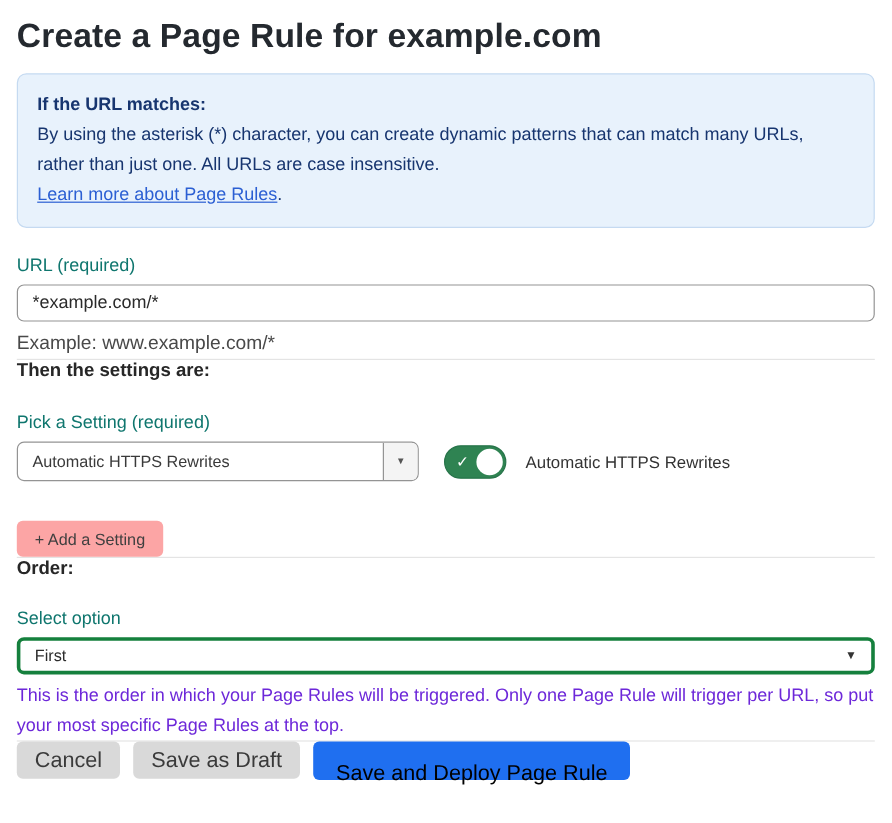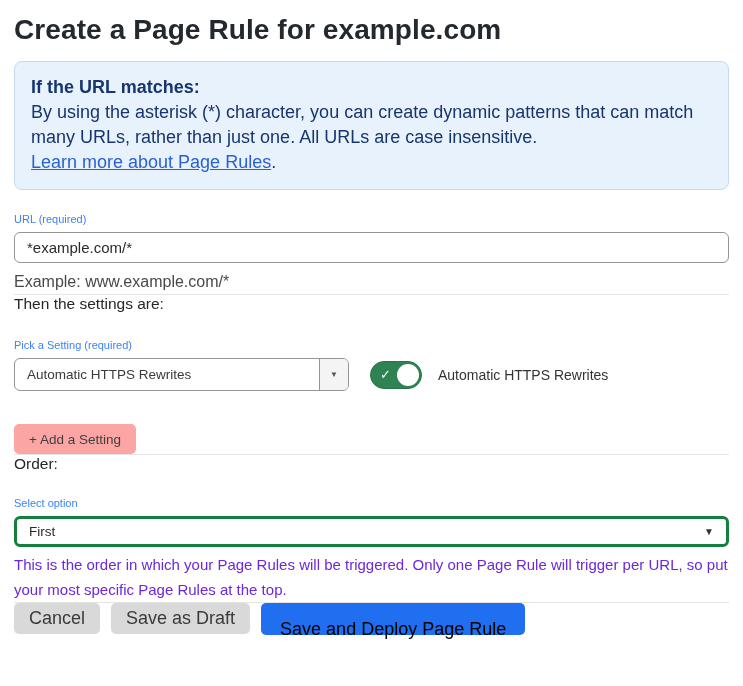--- a/index.html
+++ b/index.html
@@ -20,34 +20,34 @@
     margin: 2px 0 15px 0;
     letter-spacing: .1px;
   }
 
   .info-box {
     background: #e8f2fc;
     border: 1px solid #c5daf1;
     border-radius: 8px;
     padding: 13px 16px 14px 16px;
     color: #17356f;
-    font-size: 18px;
+    font-size: 15px;
     line-height: 25px;
     margin-bottom: 23px;
   }
   .info-box .info-heading { font-weight: 700; }
   .info-box a.info-link {
     color: #2b5fd3;
     text-decoration: underline;
     cursor: pointer;
   }
 
   .field-label {
-    font-size: 11px;
-    color: #3b82f6;
+    font-size: 15px;
+    color: #0f766e;
     margin-bottom: 7px;
   }
 
   .text-input {
     width: 100%;
     height: 31px;
     border: 1px solid #949494;
     border-radius: 6px;
     padding: 0 12px;
     font-size: 15px;
@@ -68,21 +68,21 @@
     border: none;
     border-top: 1px solid #e4e4e4;
     margin: 0;
   }
   .hr-1 { margin-top: 17px; margin-bottom: 19px; }
   .hr-2 { margin-top: 14px; margin-bottom: 20px; }
   .hr-3 { margin-top: 11px; margin-bottom: 17px; }
 
   .section-heading {
     font-size: 15.5px;
-    font-weight: 400;
+    font-weight: 700;
     color: #272727;
   }
   .settings-heading { margin-bottom: 26px; }
   .order-heading { margin-bottom: 24px; }
 
   .setting-row {
     display: flex;
     align-items: center;
   }
 

